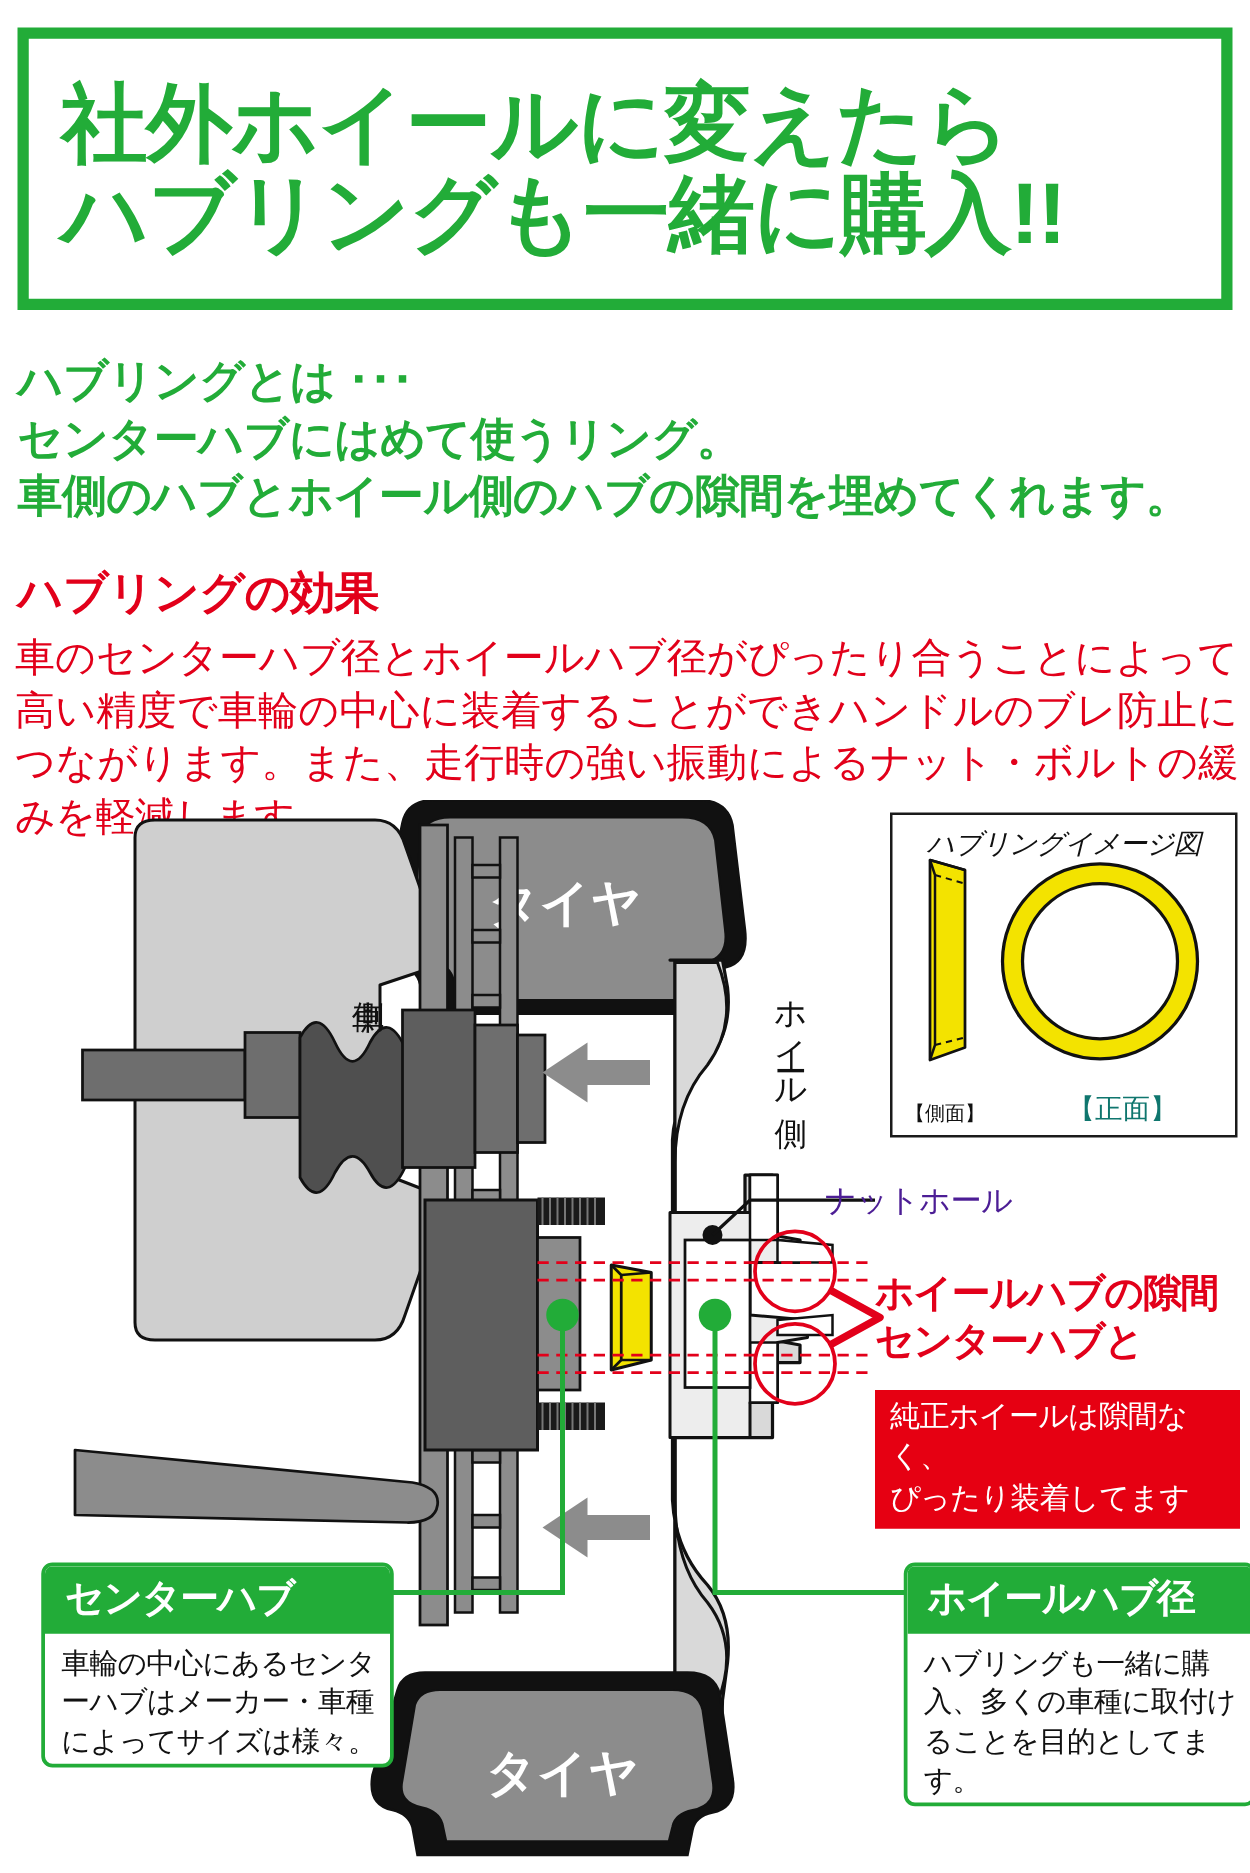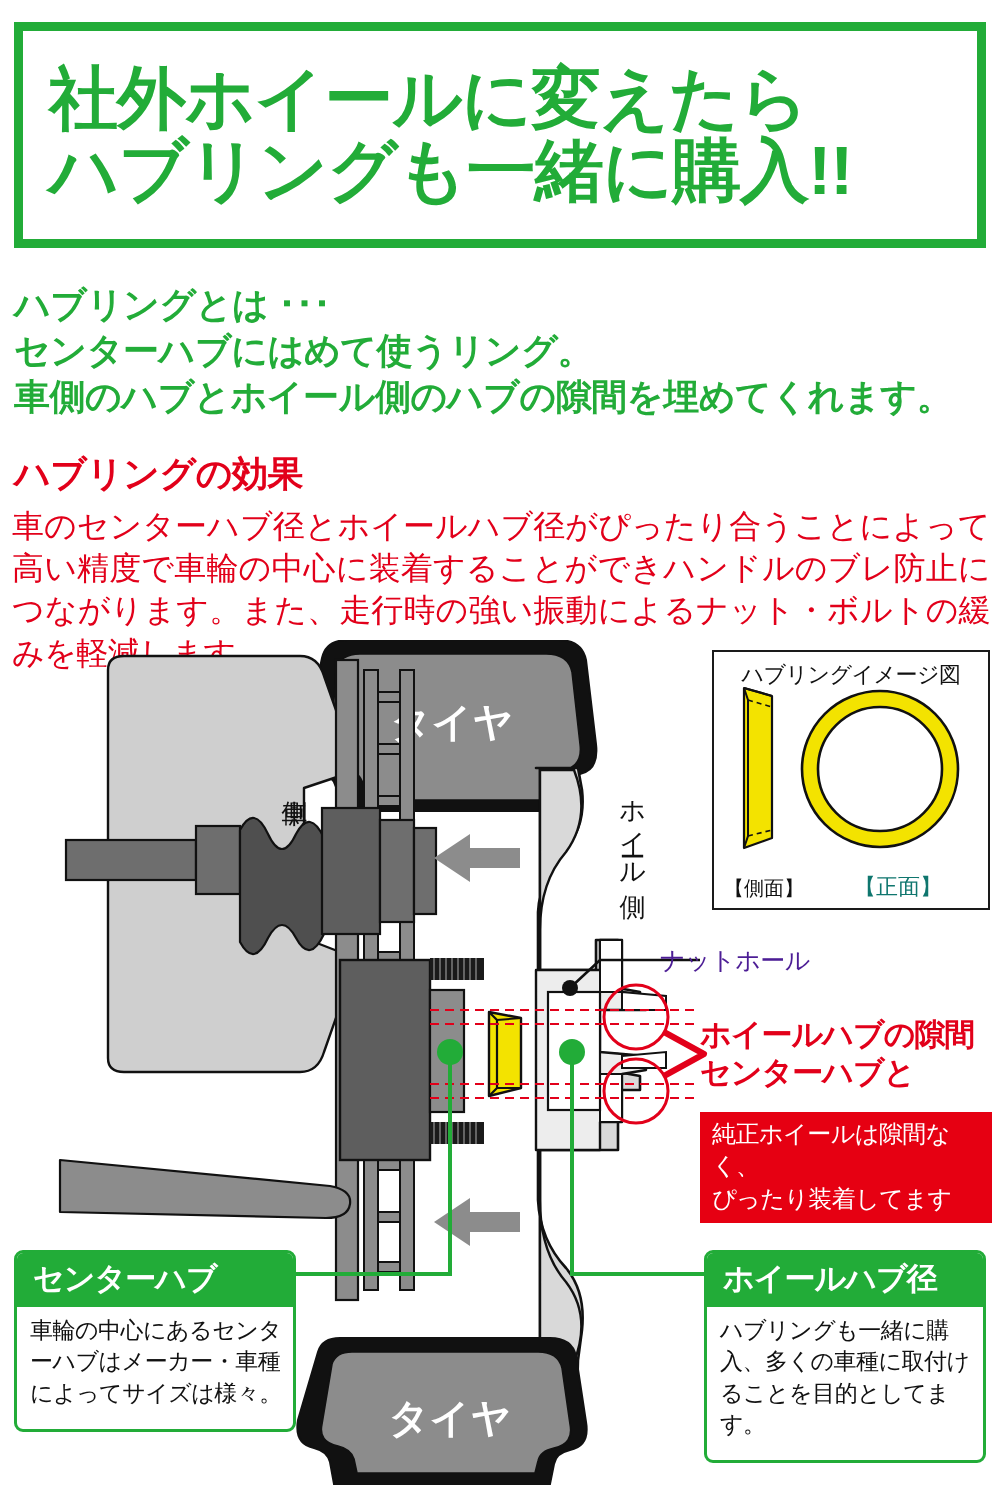--- a/index.html
+++ b/index.html
@@ -53,51 +53,51 @@
     text-align:justify;
   }
 
   
   .ringbox{
     position:absolute;left:712px;top:650px;width:278px;height:260px;
     border:2px solid #1a1a1a;background:#fff;box-sizing:border-box;
   }
   .ringbox .cap{
     position:absolute;left:0;top:8px;width:100%;text-align:center;
-    font-size:22px;color:#111;letter-spacing:-0.5px;
-  }
-  .ringbox .sub-l{position:absolute;left:10px;bottom:6px;font-size:20px;color:#111;}
+    font-size:22px;color:#111;letter-spacing:-0.5px;font-style:italic;
+  }
+  .ringbox .sub-l{position:absolute;left:10px;bottom:6px;font-size:16px;color:#111;}
   .ringbox .sub-r{position:absolute;left:140px;bottom:6px;font-size:22px;color:#0f766e;}
 
   
   .diagram{position:absolute;left:0;top:640px;width:1000px;height:858px;}
 
   
   .callout{
     position:absolute;left:700px;top:1016px;width:292px;
     color:var(--red);font-weight:bold;font-size:31px;line-height:1.22;
     letter-spacing:-1px;
   }
   .warnbox{
     position:absolute;left:700px;top:1112px;width:292px;
     background:var(--red2);color:#fff;font-size:24px;line-height:1.35;
     padding:6px 10px 8px 12px;box-sizing:border-box;letter-spacing:-0.5px;
   }
 
   
   .card{
     position:absolute;width:282px;border:3px solid var(--green);
-    border-radius:9px;background:#fff;box-sizing:border-box;overflow:hidden;
+    border-radius:9px;background:#fff;box-sizing:border-box;overflow:hidden;margin-left:19px;
   }
   .card .hd{
     background:var(--green);color:#fff;font-weight:bold;font-size:31px;
     padding:5px 0 7px 16px;letter-spacing:-1px;white-space:nowrap;
   }
   .card .bd{
-    color:#111;font-size:23px;line-height:1.36;padding:8px 10px 20px 13px;
+    color:#111;font-size:23px;line-height:1.36;padding:8px 10px 2px 13px;
     letter-spacing:-0.5px;
   }
   #card-center{left:14px;top:1250px;}
   #card-wheel{left:704px;top:1250px;}
 
   
   .vlabel{
     position:absolute;writing-mode:vertical-rl;font-size:26px;color:#111;
     letter-spacing:1px;line-height:1;
   }

